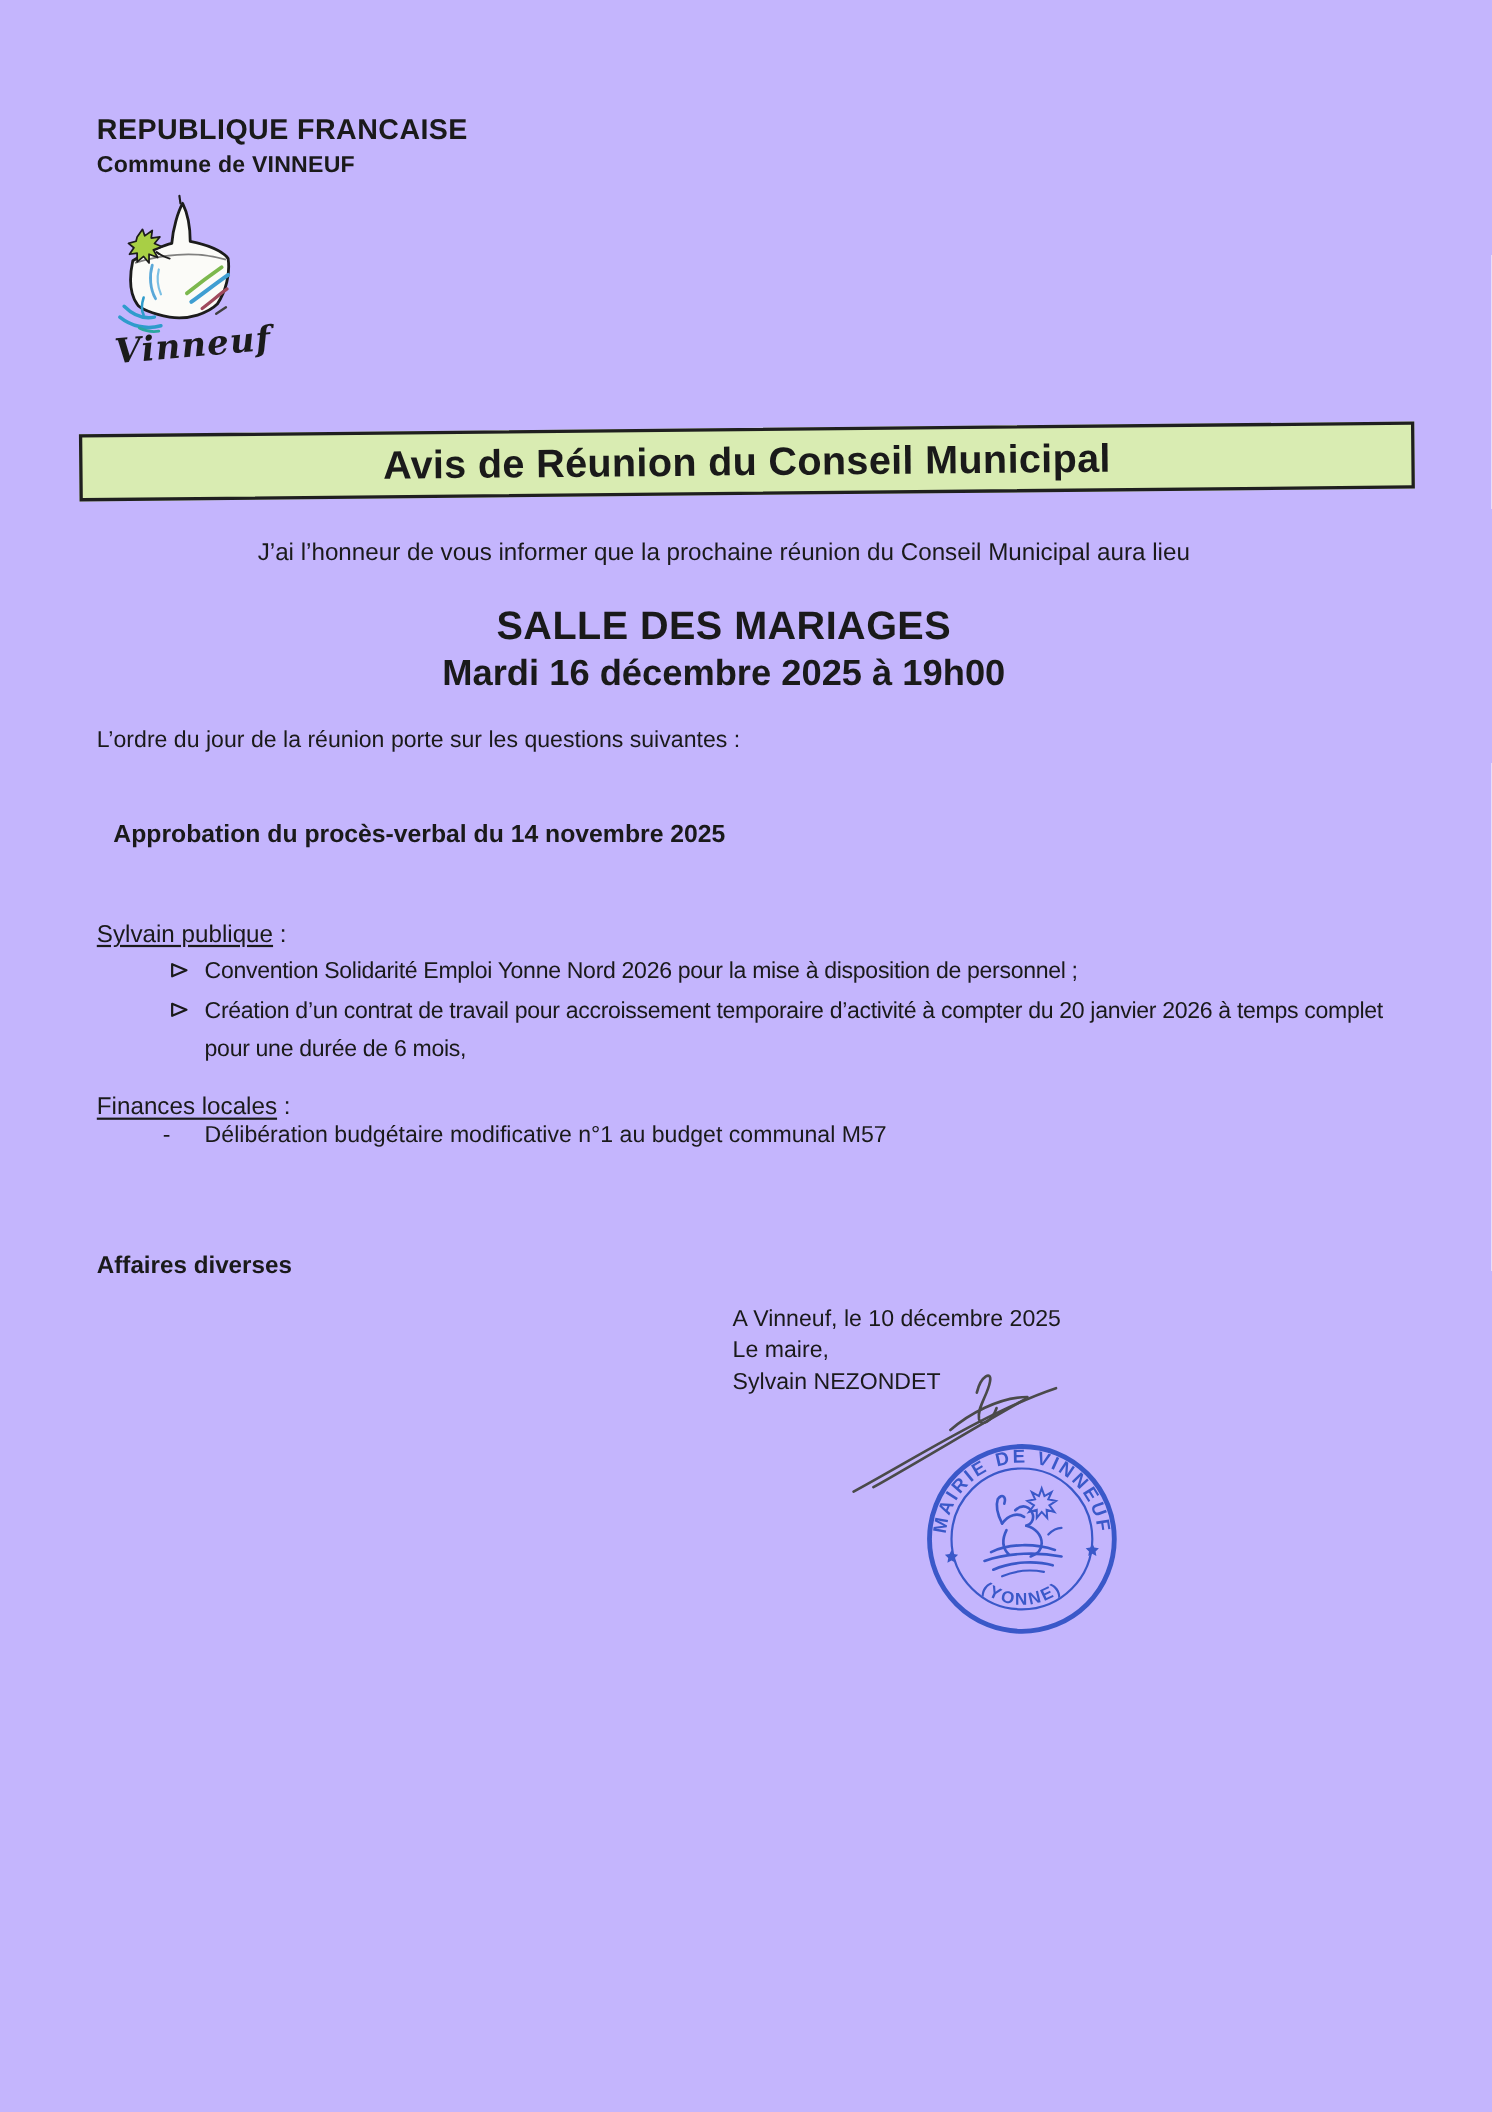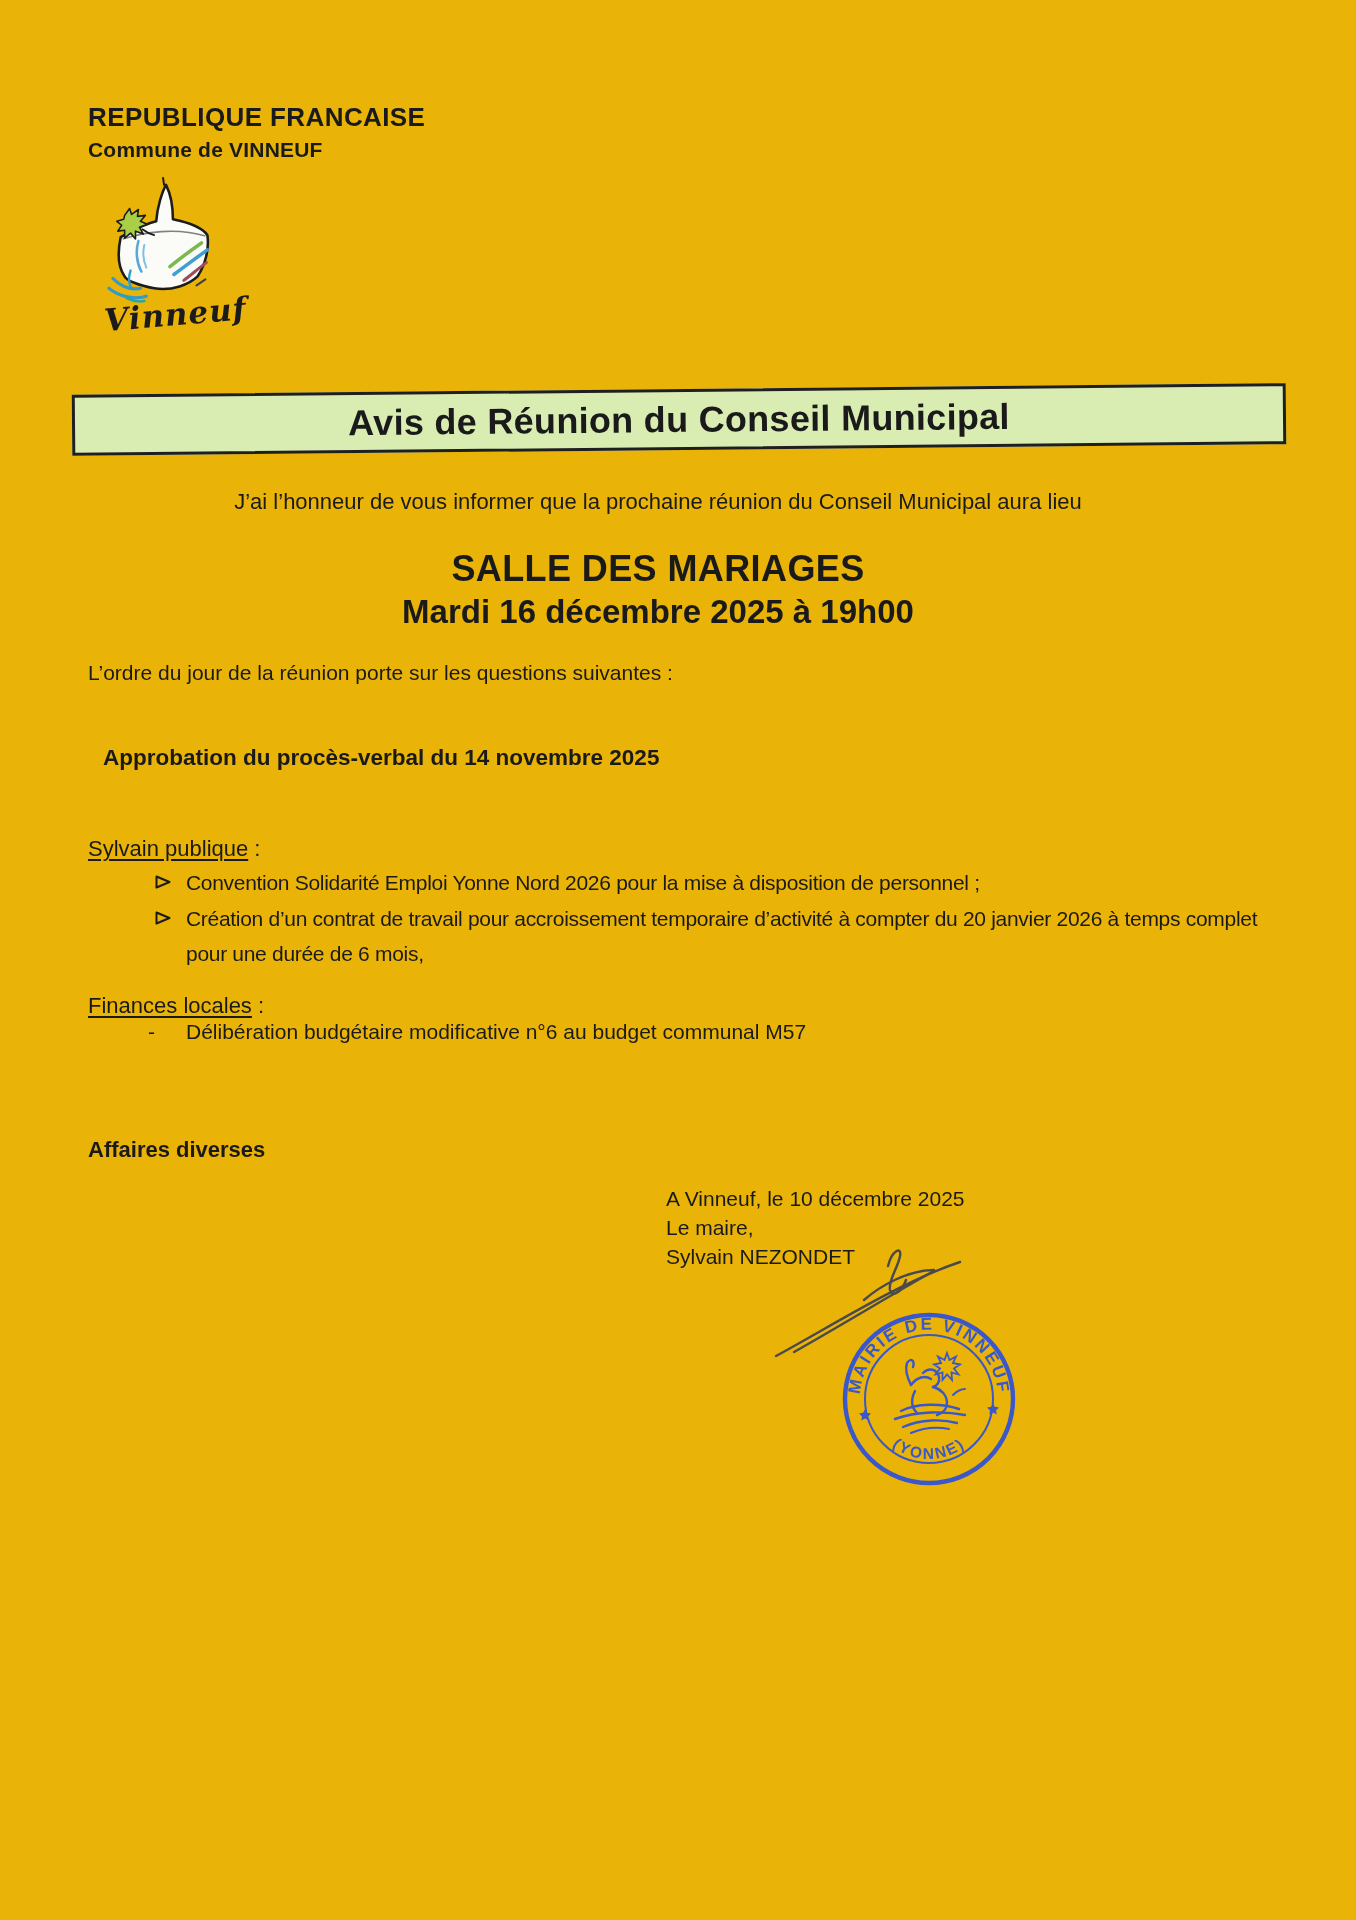--- a/index.html
+++ b/index.html
@@ -1,19 +1,19 @@
 <!DOCTYPE html>
 <html><head>
 <meta charset="utf-8">
 <style>
   html,body { margin:0; padding:0; background:#ffffff; }
   .page {
     position:relative;
     width:1356px; height:1920px;
-    background:#eab308;
+    background:#c4b5fd;
     font-family:"Liberation Sans","DejaVu Sans",sans-serif;
     color:#1a1a1a;
     overflow:hidden;
   }
   
   .header { position:absolute; left:88px; top:102px; }
   .header .l1 { font-size:26px; font-weight:bold; letter-spacing:0.4px; }
   .header .l2 { font-size:21px; font-weight:bold; margin-top:5px; letter-spacing:0.2px; }
   
   .logo { position:absolute; left:100px; top:176px; width:150px; }
@@ -139,21 +139,21 @@
         </svg>
     </span>
     <span class="txt">Création d’un contrat de travail pour accroissement temporaire d’activité à compter du 20 janvier 2026 à temps complet pour une durée de 6 mois,</span>
   </div>
 
   <div class="sec-title sec2">
     <span class="ul">Finances locales</span><span> :</span>
   </div>
   <div class="dash-item">
     <span class="dash">-</span>
-    <span class="txt">Délibération budgétaire modificative n°6 au budget communal M57</span>
+    <span class="txt">Délibération budgétaire modificative n°1 au budget communal M57</span>
   </div>
 
   <div class="leftline misc">Affaires diverses</div>
 
   <div class="sig-block">
     <div>A Vinneuf, le 10 décembre 2025</div>
     <div>Le maire,</div>
     <div>Sylvain NEZONDET</div>
   </div>
 

